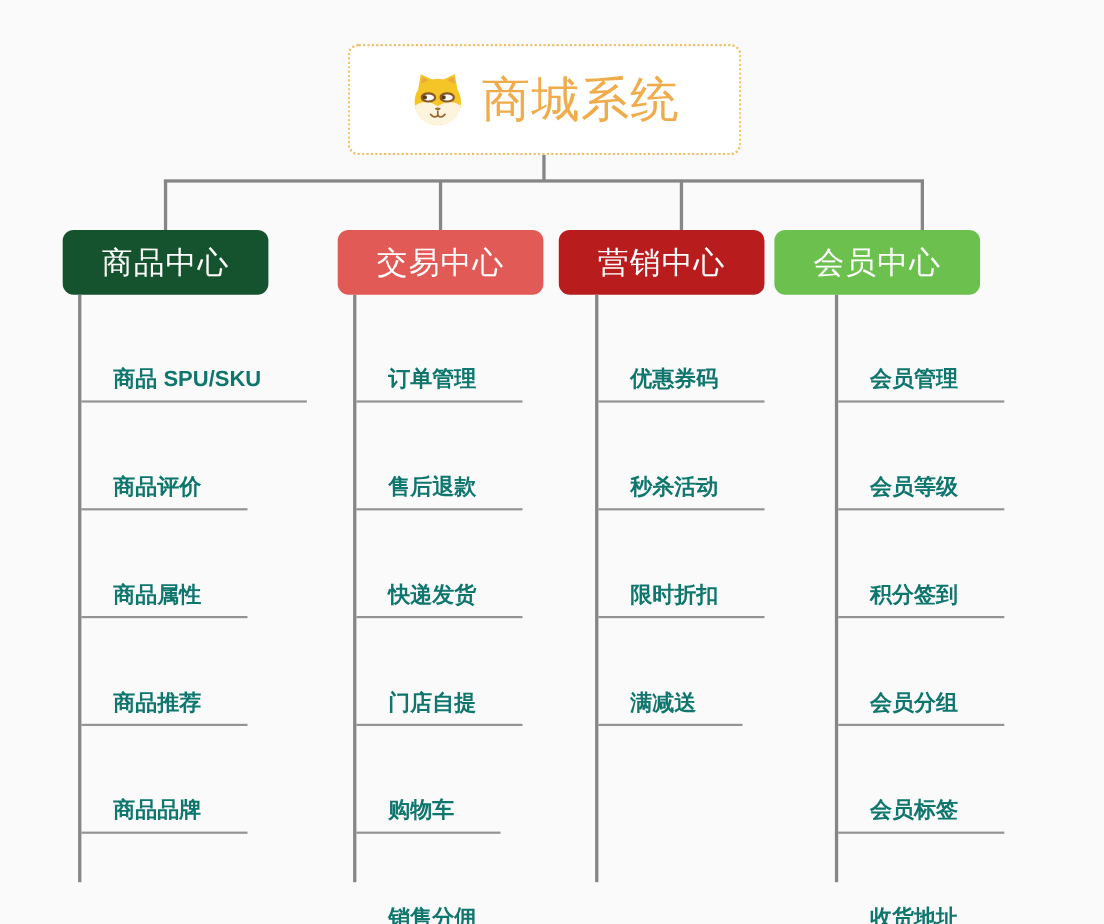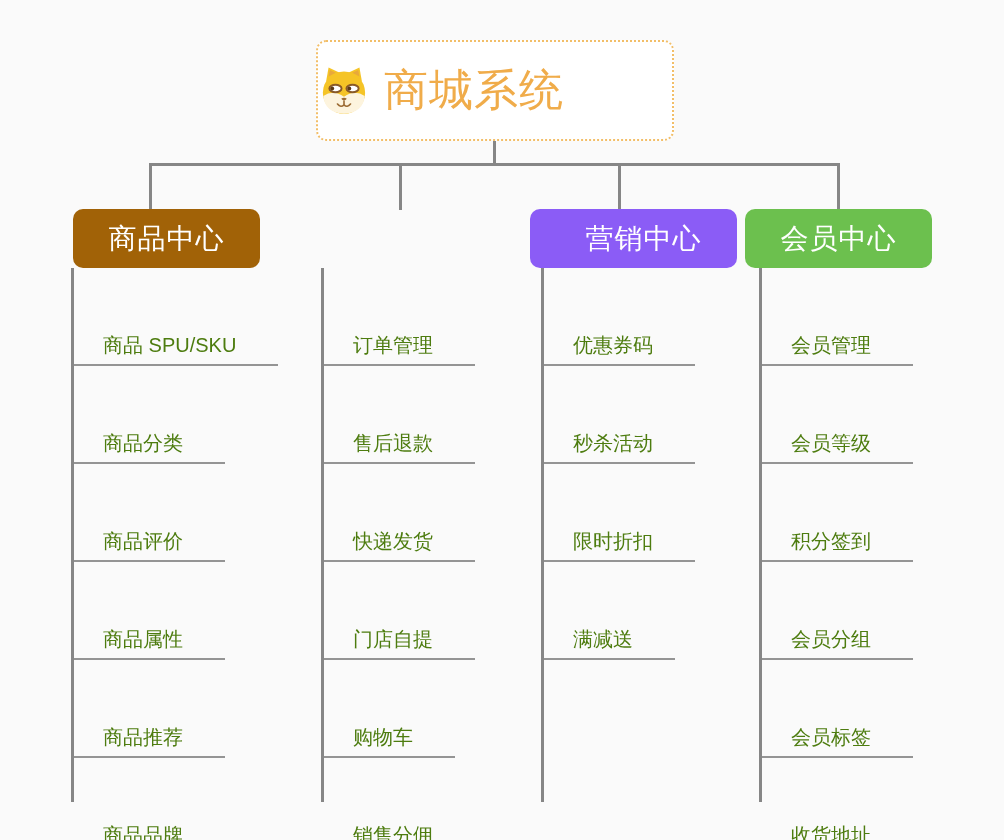--- a/index.html
+++ b/index.html
@@ -5,41 +5,42 @@
   html,body { margin:0; padding:0; }
   .canvas {
     position:relative; width:1004px; height:840px;
     background:#FAFAFA; overflow:hidden;
     font-family:"Liberation Sans", sans-serif;
   }
   .line { position:absolute; background:#868686; }
   .root-node {
     position:absolute; left:316px; top:40px; width:358px; height:101px;
     background:#FFFFFF; border:2px dotted #F2BE68; border-radius:10px;
-    box-sizing:border-box; display:flex; align-items:center; 
+    box-sizing:border-box; display:flex; align-items:center; justify-content:center;
     gap:14px; cursor:default;
   }
   .root-title { font-size:44px; letter-spacing:1px; color:#F0AC4A; }
   .dog-icon { width:52px; height:52px; flex:0 0 auto; }
   .branch-header {
     position:absolute; width:187px; height:59px; top:209px;
     border-radius:10px; color:#FFFFFF; font-size:28px; letter-spacing:1px;
     display:flex; align-items:center; justify-content:center; cursor:default;
   }
   .branch-col {
     position:absolute; top:268px; height:534px;
     border-left:3px solid #868686;
   }
   .tree-item {
     height:89px; width:max-content;
     display:flex; align-items:flex-end;
     border-bottom:2px solid #949494;
     padding:0 42px 7px 29px;
-    font-size:20px; color:#4d7c0f; line-height:1.2; white-space:nowrap;
+    font-size:20px; color:#0f766e; line-height:1.2; white-space:nowrap;
     cursor:default;
+    font-weight:bold;
   }
 </style>
 </head>
 <body>
 
 <div class="canvas">
 
   <div class="line" style="left:493px; top:140px; width:3px; height:25px;"></div>
   <div class="line" style="left:149px; top:163px; width:691px; height:3px;"></div>
   <div class="line" style="left:149px; top:164px; width:3px; height:46px;"></div>
@@ -63,27 +64,27 @@
       <ellipse cx="42.5" cy="29" rx="7.5" ry="4.6" fill="#FFFFFF" stroke="#8A5A26" stroke-width="2.4"></ellipse>
       <circle cx="17.5" cy="29" r="2.4" fill="#5B3A16"></circle>
       <circle cx="38.5" cy="29" r="2.4" fill="#5B3A16"></circle>
 
       <path d="M28.5 41.5 Q32 39 35.5 41.5 Q32 46 28.5 41.5 Z" fill="#9C6B33"></path>
       <path d="M32 44.5 L32 49 M24 48 Q28 53 32 49 Q36 53 40 48" fill="none" stroke="#9C6B33" stroke-width="2" stroke-linecap="round"></path>
     </svg>
     <span class="root-title" style="color: rgb(240, 172, 74);">商城系统</span>
   </div>
 
-  <div class="branch-header" style="left: 73px; background-color: #a16207;">商品中心</div>
-  <div class="branch-header" style="left: 530px; background-color: #8b5cf6; padding-left: 20px;">营销中心</div>
-  <div class="branch-header" style="left: 745px; background-color: rgb(108, 192, 78);">会员中心</div>
+  <div class="branch-header" style="left: 57px; background-color: #14532d;">商品中心</div>
+  <div class="branch-header" style="left: 307px; background-color: rgb(226, 90, 85);">交易中心</div>
+  <div class="branch-header" style="left: 508px; background-color: #b91c1c;">营销中心</div>
+  <div class="branch-header" style="left: 704px; background-color: rgb(108, 192, 78);">会员中心</div>
 
   <div class="branch-col" style="left:71px;">
     <div class="tree-item">商品 SPU/SKU</div>
-    <div class="tree-item">商品分类</div>
     <div class="tree-item">商品评价</div>
     <div class="tree-item">商品属性</div>
     <div class="tree-item">商品推荐</div>
     <div class="tree-item">商品品牌</div>
   </div>
 
   <div class="branch-col" style="left:321px;">
     <div class="tree-item">订单管理</div>
     <div class="tree-item">售后退款</div>
     <div class="tree-item">快递发货</div>

